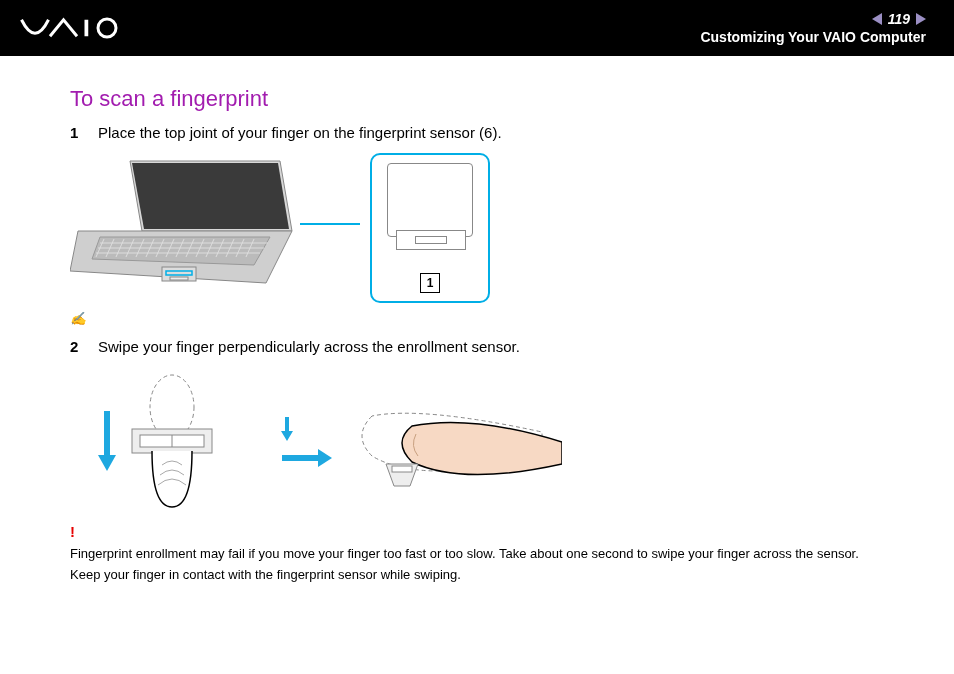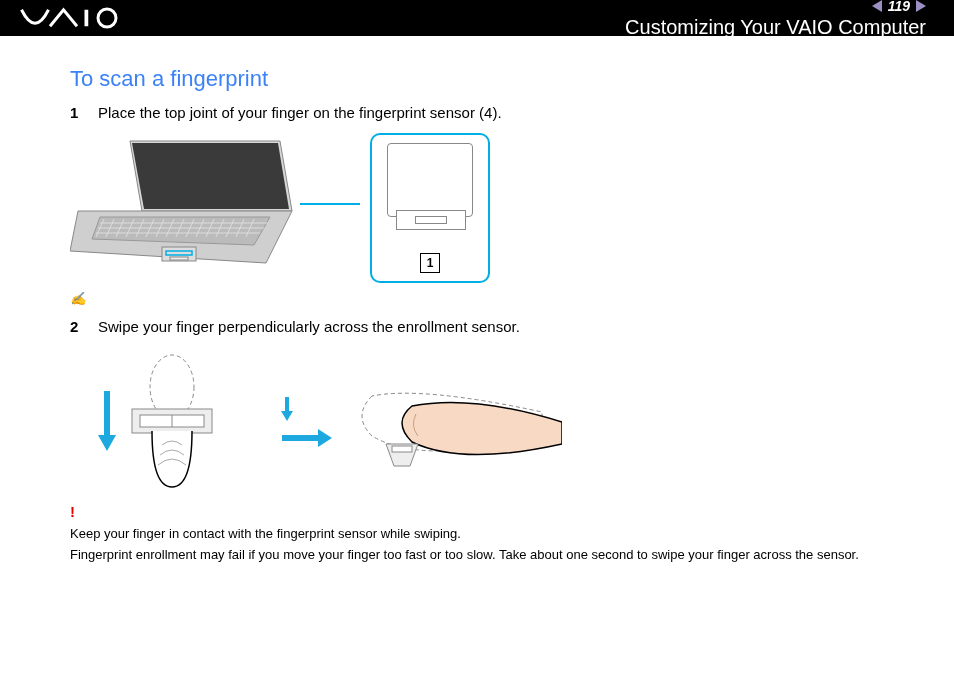--- a/index.html
+++ b/index.html
@@ -1,28 +1,28 @@
 <!DOCTYPE html>
 <html><head>
 <meta charset="utf-8">
 <style>
 html,body{margin:0;padding:0;font-family:Arial,Helvetica,sans-serif;background:#fff;color:#000}
 .page{width:954px;height:674px;position:relative;overflow:hidden}
-.header{background:#000;color:#fff;height:36px;display:flex;align-items:center;justify-content:space-between;padding:0 28px 0 20px}
+.header{background:#000;color:#fff;height:56px;display:flex;align-items:center;justify-content:space-between;padding:0 28px 0 20px}
 .logo{font-family:Arial,sans-serif;letter-spacing:2px;display:flex;align-items:center;gap:1px}
 .logo svg{height:26px}
 .hdr-right{text-align:right;font-size:12px}
 .page-nav{display:flex;align-items:center;justify-content:flex-end;gap:6px;font-weight:bold;font-style:italic;font-size:14px;margin-bottom:2px}
 .page-nav .num{color:#fff}
 .arrow{width:0;height:0;display:inline-block}
 .arrow.left{border-top:6px solid transparent;border-bottom:6px solid transparent;border-right:10px solid #9b8fc4}
 .arrow.right{border-top:6px solid transparent;border-bottom:6px solid transparent;border-left:10px solid #9b8fc4}
-.section-name{font-weight:normal;font-size:20px}
+.section-name{font-weight:bold;font-size:14px}
 .content{padding:30px 70px 0 70px}
-h2{font-weight:normal;color:#3b82f6;font-size:22px;margin:0 0 12px 0}
+h2{font-weight:normal;color:#a21caf;font-size:22px;margin:0 0 12px 0}
 .step{display:flex;align-items:flex-start;gap:14px;font-size:15px;margin:6px 0}
 .step .n{font-weight:bold;width:14px}
 .fig-row{display:flex;align-items:flex-start;gap:20px;margin:12px 0 8px 0}
 .laptop{width:230px;height:140px}
 .callout-box{border:2px solid #00aee6;border-radius:10px;padding:8px;width:100px;height:130px;display:flex;flex-direction:column;align-items:center;justify-content:space-between}
 .touchpad{width:84px;height:72px;border:1.5px solid #888;border-radius:4px;position:relative}
 .touchpad .base{position:absolute;bottom:-14px;left:10%;width:80%;height:18px;border:1.5px solid #888;background:#fff}
 .touchpad .slot{position:absolute;bottom:-8px;left:32%;width:36%;height:6px;border:1px solid #888;background:#fff}
 .callout-num{border:1.5px solid #000;width:18px;height:18px;display:flex;align-items:center;justify-content:center;font-size:12px;font-weight:bold;margin-top:20px}
 .connector{border-top:2px solid #00aee6;width:60px;margin-top:70px;margin-left:-20px;margin-right:-10px}
@@ -64,21 +64,21 @@
       </div>
       <div class="section-name">Customizing Your VAIO Computer</div>
     </div>
   </div>
 
   <div class="content">
     <h2>To scan a fingerprint</h2>
 
     <div class="step">
       <span class="n">1</span>
-      <span>Place the top joint of your finger on the fingerprint sensor (4).</span>
+      <span>Place the top joint of your finger on the fingerprint sensor (6).</span>
     </div>
 
     <div class="fig-row">
       <svg class="laptop" viewBox="0 0 230 140">
         <polygon points="60,8 210,8 222,78 72,78" fill="#d8d8d8" stroke="#888"></polygon>
         <polygon points="62,10 208,10 219,76 74,76" fill="#3a3a3a"></polygon>
         <polygon points="8,78 222,78 196,130 0,118" fill="#cfcfcf" stroke="#888"></polygon>
         <polygon points="30,84 200,84 184,112 22,106" fill="#bbb" stroke="#999"></polygon>
         <g stroke="#ddd" stroke-width="1">
           <line x1="34" y1="86" x2="26" y2="104"></line>
@@ -147,17 +147,17 @@
           <path d="M70 40 Q 50 56 70 76 Q 120 100 220 78 L 220 56 Q 130 28 70 40 Z" fill="#f7d9c4" stroke="#000" stroke-width="1.5"></path>
           <path d="M74 48 Q 68 60 76 70" fill="none" stroke="#c8a080"></path>
           <polygon points="44,78 76,78 68,100 52,100" fill="#eee" stroke="#888"></polygon>
           <rect x="50" y="80" width="20" height="6" fill="#fff" stroke="#888"></rect>
         </svg>
       </div>
     </div>
 
     <div class="footer-notes">
       <span class="warn-icon">!</span>
+      <p>Fingerprint enrollment may fail if you move your finger too fast or too slow. Take about one second to swipe your finger across the sensor.</p>
       <p>Keep your finger in contact with the fingerprint sensor while swiping.</p>
-      <p>Fingerprint enrollment may fail if you move your finger too fast or too slow. Take about one second to swipe your finger across the sensor.</p>
     </div>
   </div>
 </div>
 
 </body></html>

